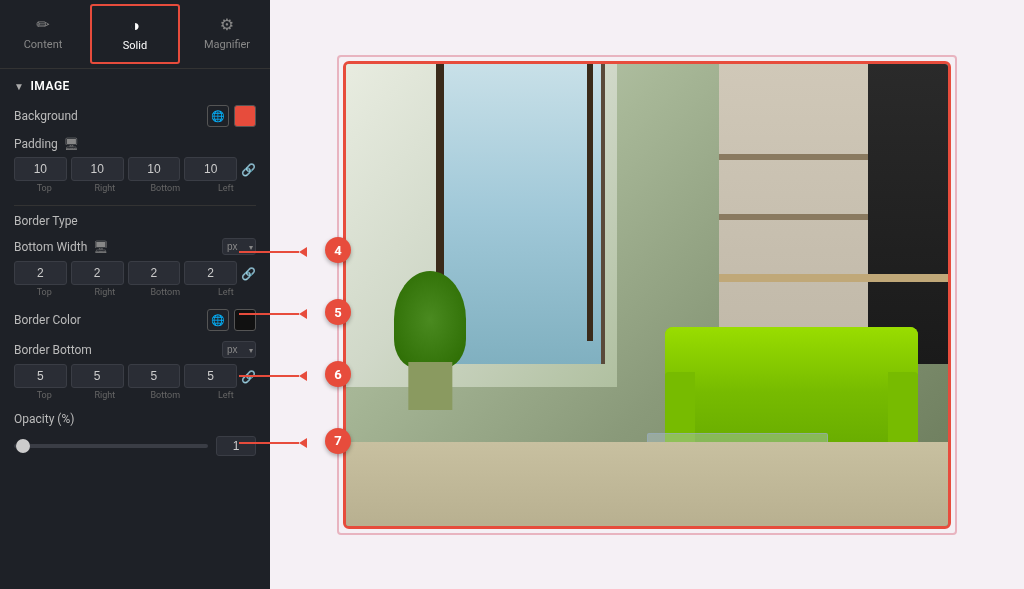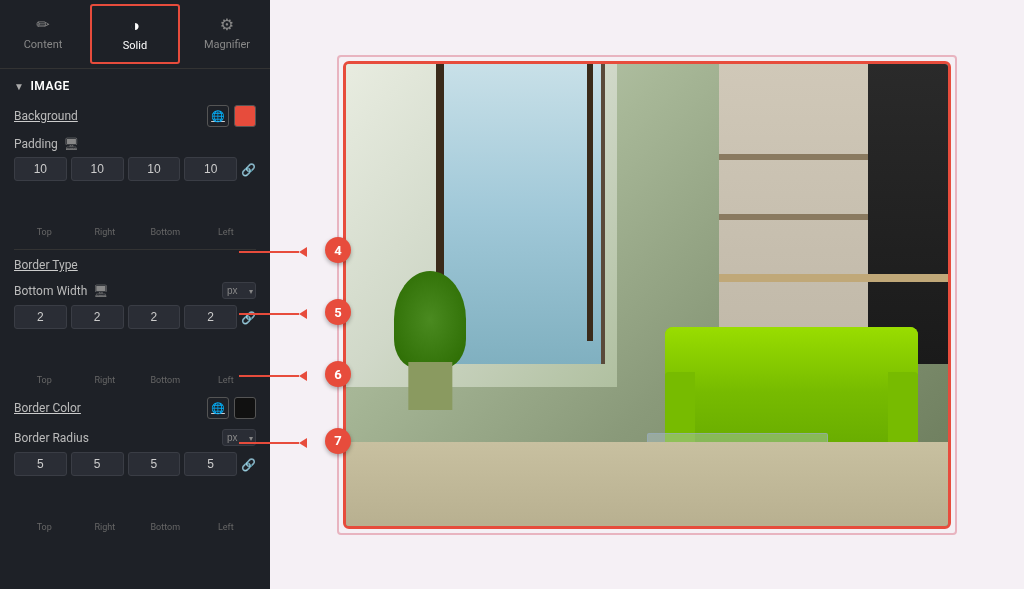--- a/index.html
+++ b/index.html
@@ -117,21 +117,20 @@
     .section-header .arrow {
       font-size: 10px;
       color: #aaa;
     }
 
     .field-row {
       display: flex;
       align-items: center;
       justify-content: space-between;
       margin-bottom: 10px;
-      text-decoration: underline;
     }
 
     .field-label {
       font-size: 12px;
       color: #bbb;
     }
 
     .field-controls {
       display: flex;
       align-items: center;
@@ -204,42 +203,40 @@
       padding: 4px 2px;
       font-size: 12px;
       color: #ccc;
       width: 100%;
     }
 
     .input-labels {
       display: grid;
       grid-template-columns: repeat(4, 1fr);
       gap: 0;
-      margin-top: 44px;
     }
 
     .input-label {
       text-align: center;
       font-size: 9px;
       color: #666;
     }
 
     .link-icon {
       font-size: 12px;
       color: #888;
       cursor: pointer;
     }
 
     
     .select-row {
       display: flex;
       align-items: center;
       justify-content: space-between;
       margin-bottom: 10px;
-      text-decoration: underline;
     }
 
     .select-dropdown {
       background: #2a2d35;
       border: 1px solid #3a3d45;
       border-radius: 3px;
       color: #ccc;
       font-size: 12px;
       padding: 4px 20px 4px 8px;
       width: 120px;
@@ -646,21 +643,21 @@
     <div class="field-row">
       <span class="field-label">Border Color</span>
       <div class="field-controls">
         <div class="globe-btn">🌐</div>
         <div class="black-btn"></div>
       </div>
     </div>
 
     <div class="padding-section">
       <div class="padding-label-row">
-        <span class="field-label">Border Radius</span>
+        <span class="field-label">Border Bottom</span>
         <div style="flex:1;"></div>
         <div class="unit-wrapper">
           <select class="unit-select">
             <option>px</option>
             <option>em</option>
             <option>%</option>
           </select>
         </div>
       </div>
       <div class="inputs-row-with-link">
@@ -673,20 +670,29 @@
         <span class="link-icon">🔗</span>
       </div>
       <div class="input-labels">
         <span class="input-label">Top</span>
         <span class="input-label">Right</span>
         <span class="input-label">Bottom</span>
         <span class="input-label">Left</span>
       </div>
     </div>
 
+    <div class="opacity-section">
+      <div class="field-row">
+        <span class="field-label">Opacity (%)</span>
+      </div>
+      <div class="slider-row">
+        <input type="range" class="slider" min="0" max="100" value="1" style="">
+        <input type="text" class="slider-value" value="1" style="">
+      </div>
+    </div>
 
   </div>
 </div>
 
 <div class="main-content">
   <div class="canvas-area">
 
     <div class="image-wrapper">
       <div class="image-inner">
 

